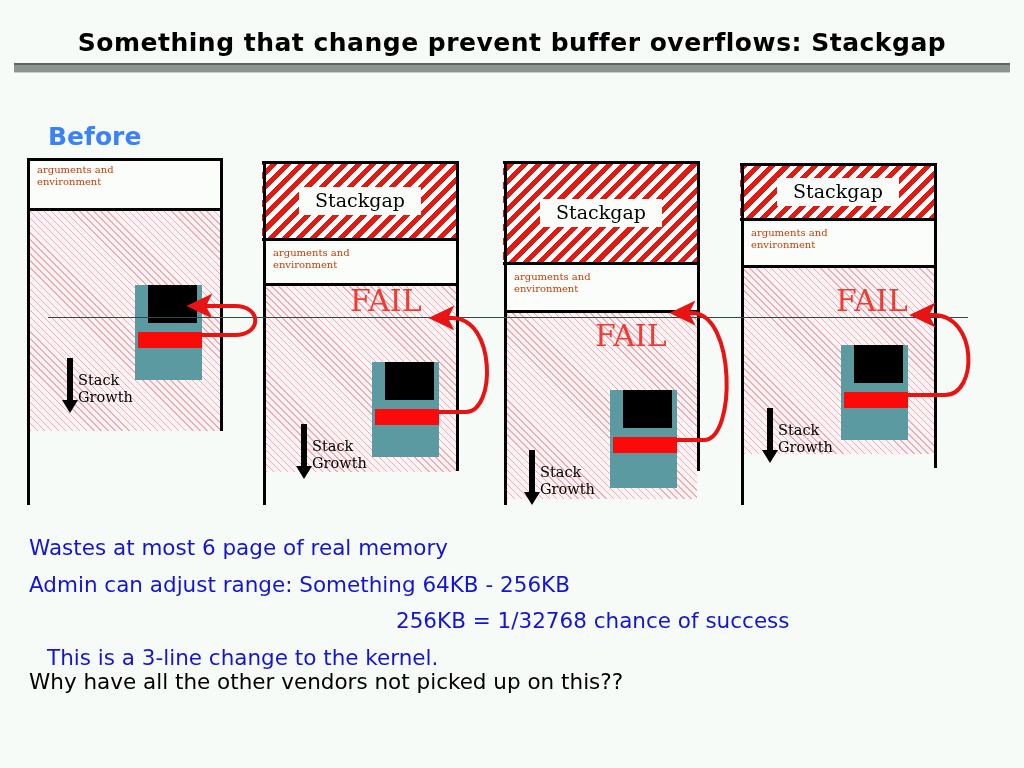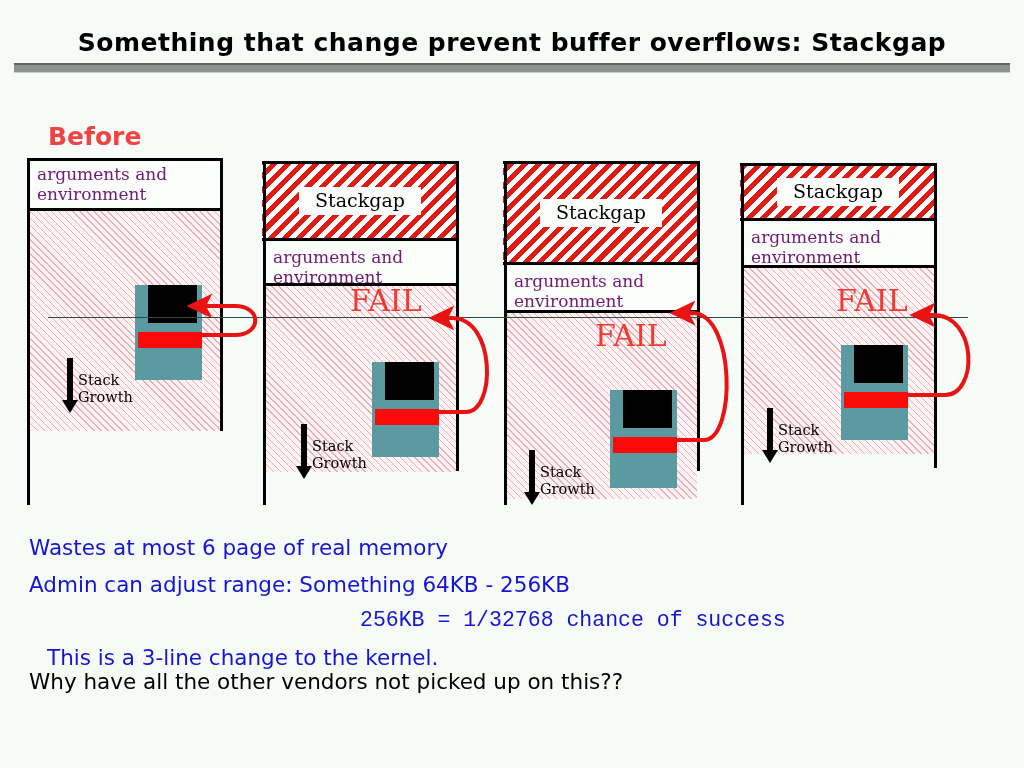--- a/index.html
+++ b/index.html
@@ -26,21 +26,21 @@
   .title-rule{
     position:absolute;left:14px;top:63px;width:996px;height:7px;
     background:#8c9490;
     border-top:2px solid #5c6360;
     border-bottom:1px solid #c8cfcb;
   }
 
   
   .heading{
     position:absolute;
-    color:#ef4444;
+    color:#3b82f6;
     font-family:"DejaVu Sans", sans-serif;
     font-size:25px;
     font-weight:bold;
     white-space:nowrap;
   }
   #h-before{left:48px;top:122px;}
   #h-with{left:262px;top:122px;}
 
   
   .col{position:absolute;}
@@ -48,23 +48,23 @@
   
   .rail{position:absolute;width:3px;background:#000;}
   
   .hbar{position:absolute;height:3px;background:#000;}
 
   
   .argbox{
     position:absolute;box-sizing:border-box;
     background:#fbfdfb;
     font-family:"DejaVu Serif", serif;
-    font-size:17px;
+    font-size:10px;
     line-height:1.18;
-    color:#701a75;
+    color:#c2410c;
     padding:3px 0 8px 7px;
     white-space:pre-line;
   }
 
   
   .pink{
     position:absolute;
     background-color:#fdf3f4;
     background-image:repeating-linear-gradient(45deg,
         rgba(214,120,130,.55) 0px, rgba(214,120,130,.55) 1px,
@@ -254,17 +254,17 @@
 
     <path d="M439,412 L466,412 C496,412 496,318 452,318 L432,318" fill="none" stroke="#e81414" stroke-width="4" marker-end="url(#ah)"></path>
 
     <path d="M677,440 L704,440 C736,440 736,313 692,313 L673,313" fill="none" stroke="#e81414" stroke-width="4" marker-end="url(#ah)"></path>
 
     <path d="M908,395 L945,395 C978,395 978,315 933,315 L913,315" fill="none" stroke="#e81414" stroke-width="4" marker-end="url(#ah)"></path>
   </svg>
 
   <div class="btxt" style="left:29px;top:535px;">Wastes at most 6 page of real memory</div>
   <div class="btxt" style="left:29px;top:572px;">Admin can adjust range:   Something 64KB - 256KB</div>
-  <div class="btxt" style="left:360px;top:608px;font-family:Liberation Mono, monospace;">256KB = 1/32768 chance of success</div>
+  <div class="btxt" style="left:396px;top:608px;">256KB = 1/32768 chance of success</div>
   <div class="btxt" style="left:29px;top:645px;margin-left:18px;">This is a 3-line change to the kernel.</div>
   <div class="btxt black" style="left:29px;top:669px;">Why have all the other vendors not picked up on this??</div>
 
 </div>
 
 </body></html>

